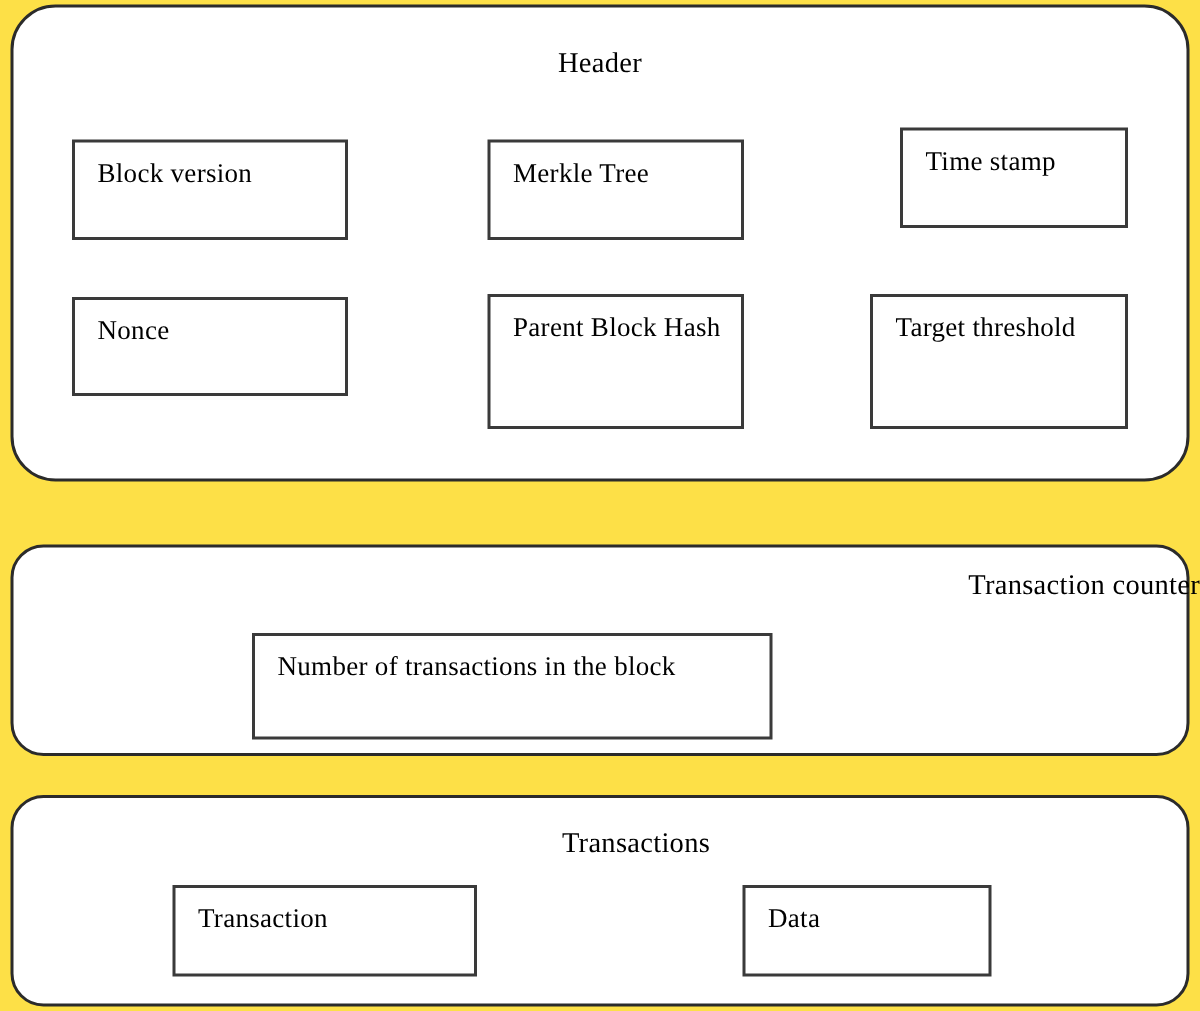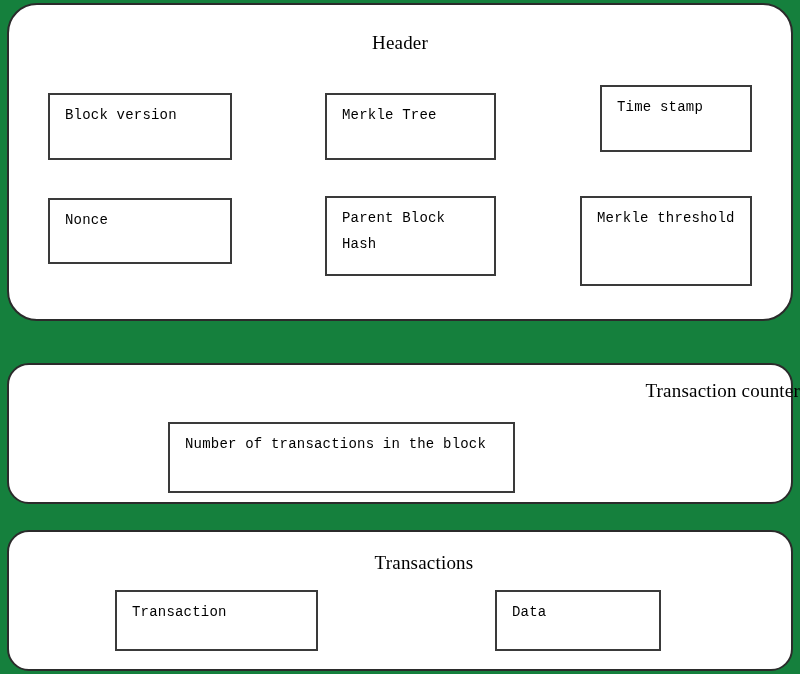--- a/index.html
+++ b/index.html
@@ -4,21 +4,21 @@
 <style>
   html, body {
     margin: 0;
     padding: 0;
     background: #ffffff;
   }
   #canvas {
     position: relative;
     width: 800px;
     height: 674px;
-    background: #15803d;
+    background: #fde047;
     font-family: "Liberation Serif", "DejaVu Serif", serif;
     color: #000000;
     overflow: hidden;
   }
 
   
   .section {
     position: absolute;
     box-sizing: border-box;
     border: 2px solid #2b2b2b;
@@ -64,34 +64,33 @@
     position: absolute;
     box-sizing: border-box;
     border: 2px solid #3a3a3a;
     background: #ffffff;
   }
   .field-label {
     position: absolute;
     left: 15px;
     top: 7px;
     right: 6px;
-    font-size: 14px;
+    font-size: 18px;
     line-height: 26px;
     letter-spacing: 0.2px;
-    font-family: Liberation Mono, monospace;
   }
 
   
   #box-block-version { left: 48px;  top: 93px;  width: 184px; height: 67px; }
   #box-merkle-tree   { left: 325px; top: 93px;  width: 171px; height: 67px; padding-left: 32px; }
   #box-time-stamp    { left: 600px; top: 85px;  width: 152px; height: 67px; }
 
   
   #box-nonce             { left: 48px;  top: 198px; width: 184px; height: 66px; }
-  #box-parent-block-hash { left: 325px; top: 196px; width: 171px; height: 80px; }
+  #box-parent-block-hash { left: 325px; top: 196px; width: 171px; height: 90px; }
   #box-target-threshold  { left: 580px; top: 196px; width: 172px; height: 90px; }
 
   
   #box-number-of-transactions { left: 168px; top: 422px; width: 347px; height: 71px; }
 
   
   #box-transaction { left: 115px; top: 590px; width: 203px; height: 61px; }
   #box-data        { left: 495px; top: 590px; width: 166px; height: 61px; }
 </style>
 </head>
@@ -117,21 +116,21 @@
 
   <div class="field-box" id="box-nonce">
     <span class="field-label">Nonce</span>
   </div>
 
   <div class="field-box" id="box-parent-block-hash">
     <span class="field-label">Parent Block Hash</span>
   </div>
 
   <div class="field-box" id="box-target-threshold">
-    <span class="field-label">Merkle threshold</span>
+    <span class="field-label">Target threshold</span>
   </div>
 
   <div class="section" id="section-txcounter"></div>
   <div class="section-title" style="top:380px;text-align:right;">Transaction counter</div>
 
   <div class="field-box" id="box-number-of-transactions">
     <span class="field-label">Number of transactions in the block</span>
   </div>
 
   <div class="section" id="section-transactions"></div>

